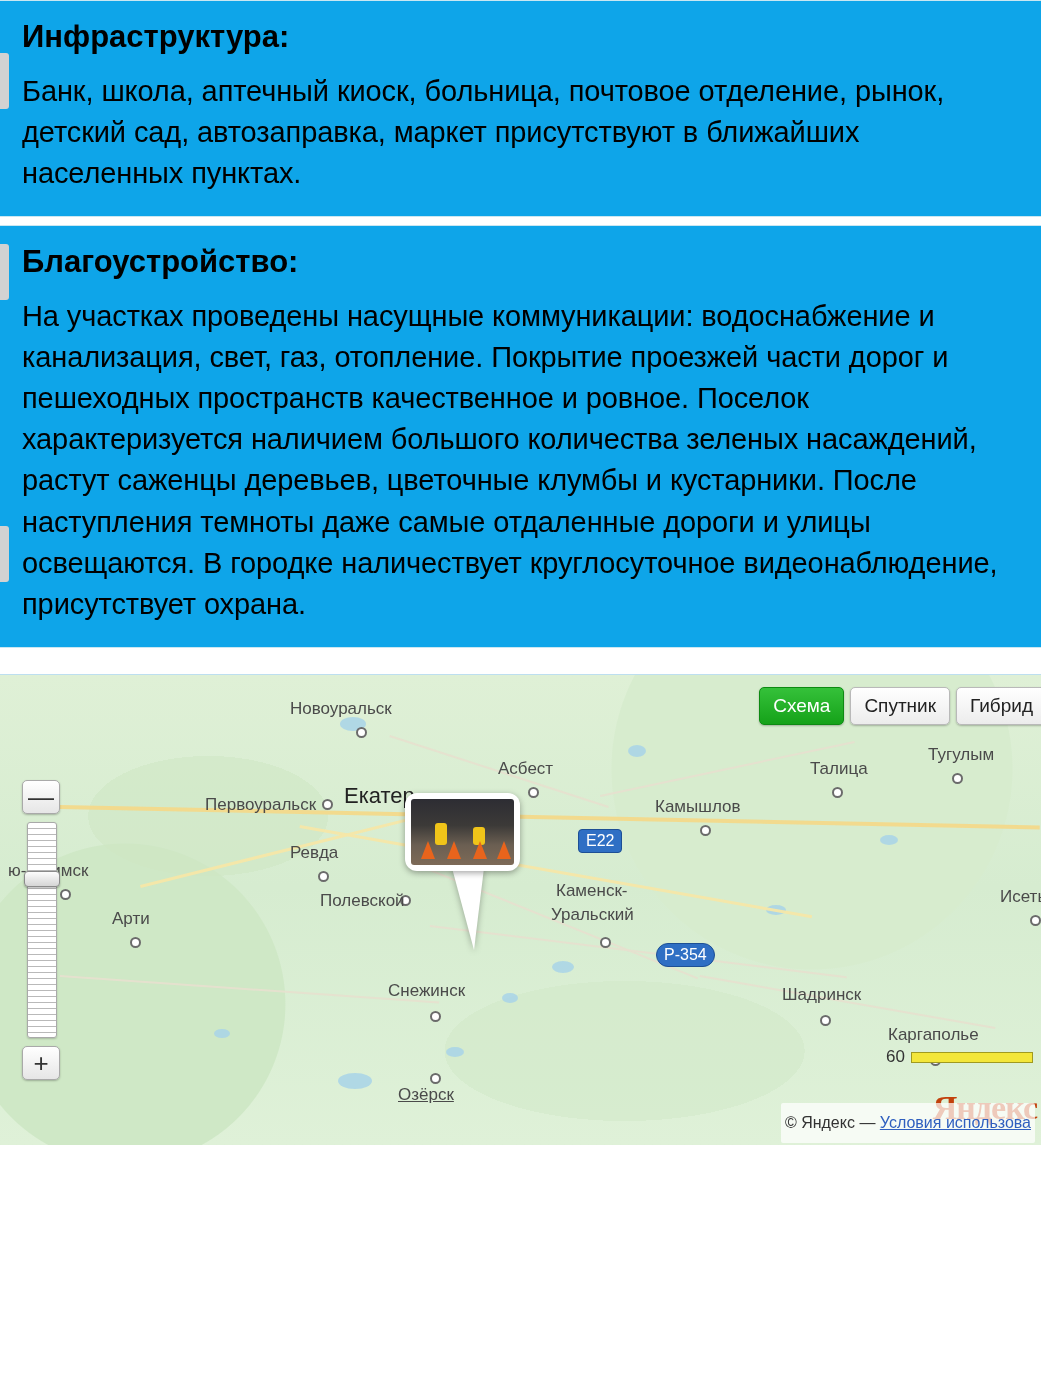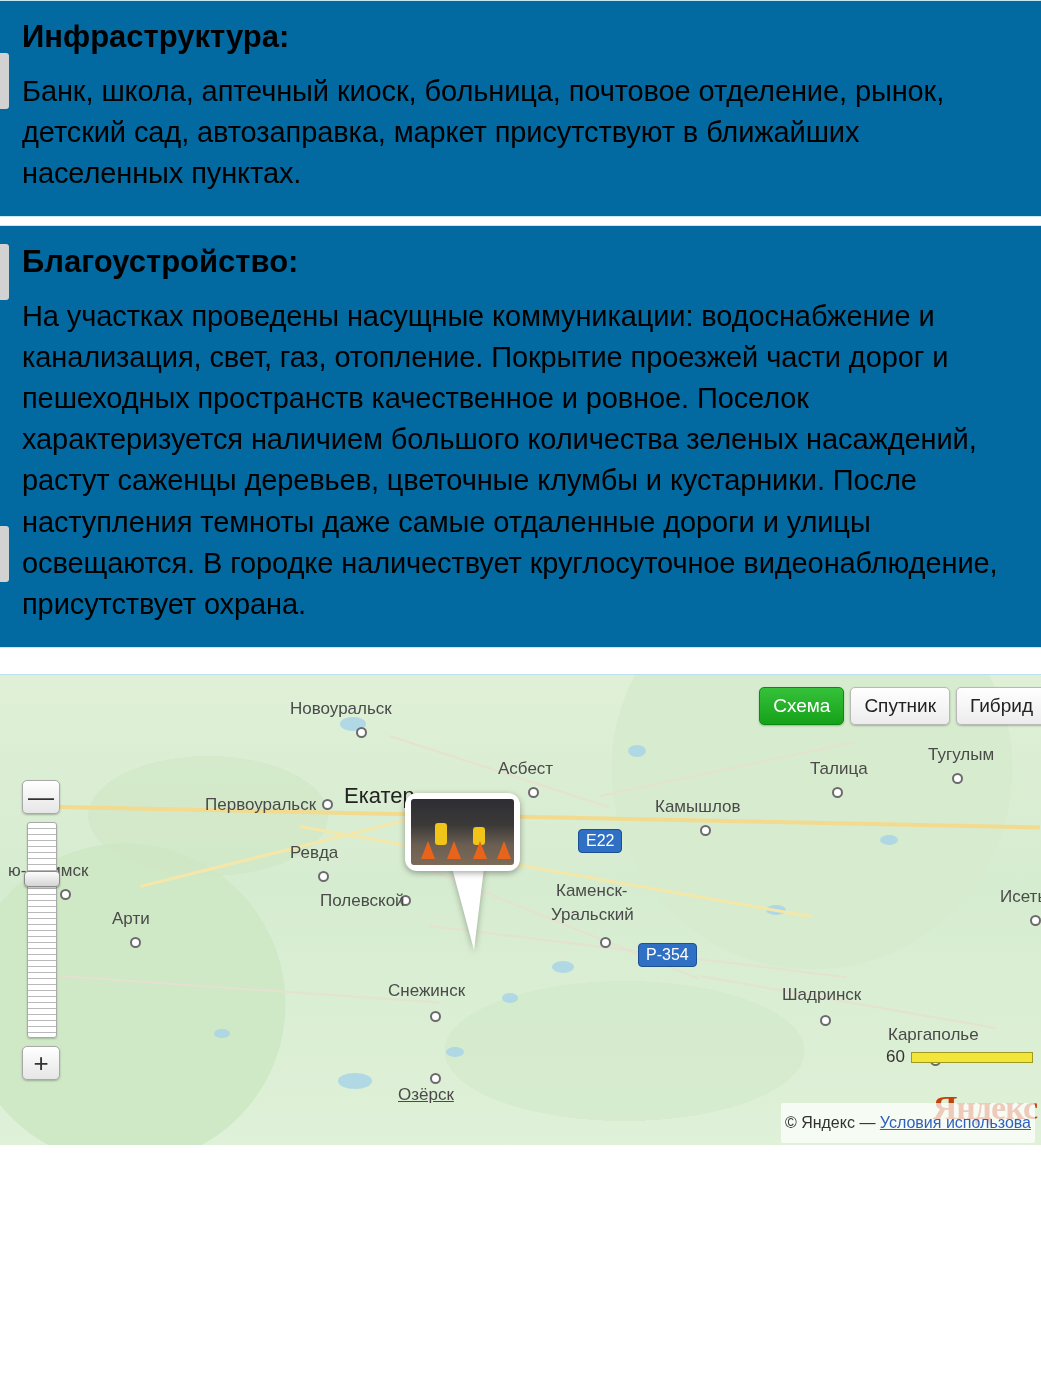--- a/index.html
+++ b/index.html
@@ -18,21 +18,21 @@
 
   
   .page {
     width: 1041px;
     height: 1397px;
     position: relative;
     background: #ffffff;
   }
 
   .section {
-    background: #0369a1;
+    background: #0ea5e9;
     border-top: 1px solid #c9e7f2;
     border-bottom: 1px solid #c9e7f2;
     padding: 18px 22px 22px 22px;
     box-sizing: border-box;
     position: relative;
   }
   .section + .section { margin-top: 8px; }
 
   .section-title {
     font-size: 31px;
@@ -369,21 +369,21 @@
     <div class="city" style="left:556px;top:206px;">Каменск-</div>
     <div class="city" style="left:551px;top:230px;">Уральский</div>
     <div class="city" style="left:112px;top:234px;">Арти</div>
     <div class="city" style="left:1000px;top:212px;">Исеть</div>
     <div class="city" style="left:388px;top:306px;">Снежинск</div>
     <div class="city" style="left:782px;top:310px;">Шадринск</div>
     <div class="city" style="left:888px;top:350px;">Каргаполье</div>
     <div class="city" style="left:398px;top:410px;text-decoration:underline;">Озёрск</div>
 
     <div class="shield" style="left:578px;top:154px;">E22</div>
-    <div class="shield" style="left:638px;top:268px;">Р-354</div>
+    <div class="shield" style="left:656px;top:268px;border-radius:12px;">Р-354</div>
 
     <div class="balloon-tail"></div>
     <div class="balloon">
       <div class="balloon-photo">
         <div class="worker" style="left:24px;"></div>
         <div class="worker" style="left:62px;height:18px;"></div>
         <div class="cone" style="left:10px;"></div>
         <div class="cone" style="left:36px;"></div>
         <div class="cone" style="left:62px;"></div>
         <div class="cone" style="left:86px;"></div>

